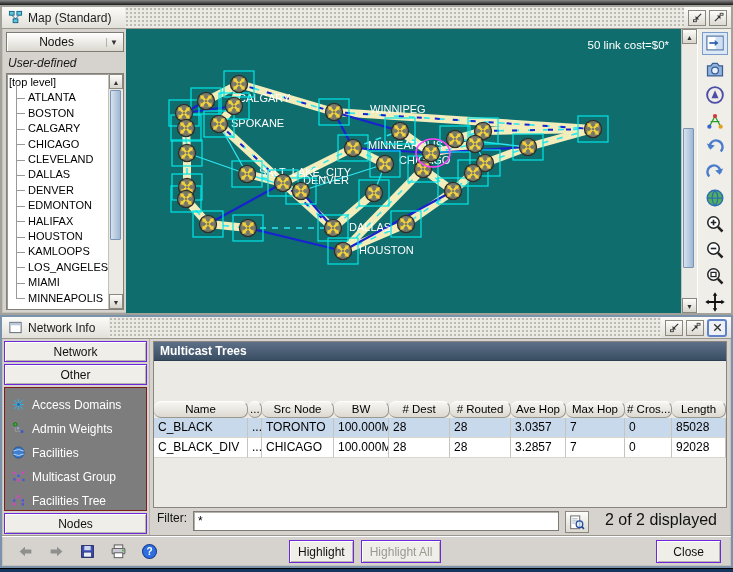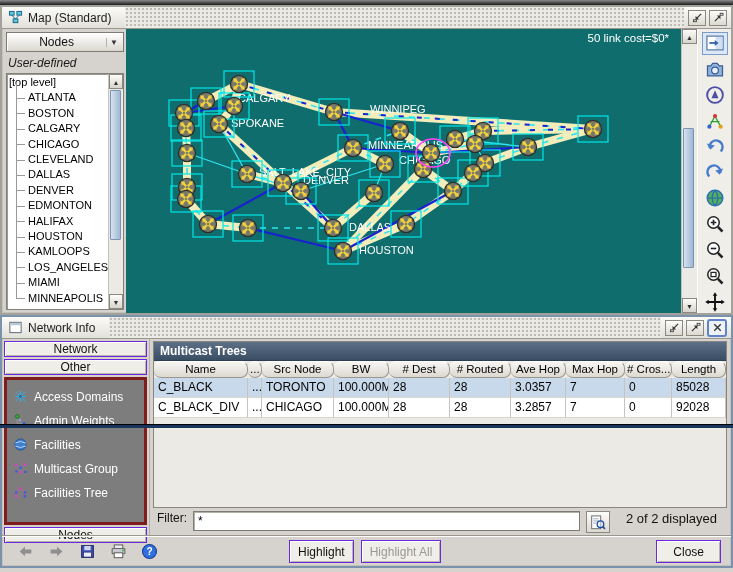--- a/index.html
+++ b/index.html
@@ -1,19 +1,19 @@
 <!DOCTYPE html>
 <html><head>
 <meta charset="utf-8">
 <style>
   * { margin:0; padding:0; box-sizing:border-box; }
   html,body { width:733px; height:572px; overflow:hidden; }
   body { font-family:"Liberation Sans", sans-serif; background:#d6d3ce; position:relative; }
 
-  #screen { position:relative; width:733px; height:428px; background:#7f1d1d; }
+  #screen { position:relative; width:733px; height:572px; background:#7f1d1d; }
   .top-strip { position:absolute; top:0; left:0; width:733px; height:5px;
     background:linear-gradient(#8a8a8a,#1c1c1c); }
   .bottom-strip { position:absolute; bottom:0; left:0; width:733px; height:4px;
     background:#16355f; border-top:1px solid #000; }
 
   
   .frame { position:absolute; left:0; width:733px; background:#d6d3ce;
     border:2px solid #9aa7b5; box-shadow:inset 0 0 0 1px #c5c2bb; }
   .map-frame  { top:5px;  height:310px; border-color:#a2a29a; }
   .info-frame { top:315px; height:253px; border-color:#7b92ac; }
@@ -54,63 +54,63 @@
 
   .vscroll { width:15px; background:#eceae4; border-left:1px solid #c5c2bb; display:flex; flex-direction:column; }
   .sb-btn { height:15px; font-size:7px; color:#333; text-align:center; line-height:15px;
     border:1px solid #8a887f; background:linear-gradient(#fcfcfa,#d8d5cd); }
   .sb-thumb { margin:1px; width:11px; border:1px solid #7a94b4; border-radius:1px;
     background:linear-gradient(90deg,#d7e2ef,#9fb8d4); }
   .sb-track { flex:1; }
   .list-thumb { height:150px; }
 
   .map-canvas { position:relative; width:556px; height:284px; background:#0f6d6d; overflow:hidden; }
-  .map-note { position:absolute; top:3px; right:12px; color:#fff; font-size:11.5px; }
+  .map-note { position:absolute; top:10px; right:12px; color:#fff; font-size:11.5px; }
 
   .canvas-scroll { width:16px; }
   .canvas-thumb { height:140px; margin-top:84px; }
 
   .map-tools { width:34px; background:#efeee9; border-left:1px solid #fff;
     display:flex; flex-direction:column; align-items:center; padding-top:3px; gap:3px; }
   .tbtn { width:26px; height:23px; display:flex; align-items:center; justify-content:center; }
   .tbtn.active { border:1px solid #7a9cc8; background:#dce8f6; }
 
   
   .info-body { display:flex; flex-direction:column; height:227px; }
   .info-middle { flex:1; display:flex; min-height:0; }
   .info-left { width:148px; padding:2px 2px 0 2px; display:flex; flex-direction:column;
     border-right:1px solid #b5b2aa; }
   .btn3d { border:1px solid #6d28d9; background:#efeee9; font-size:12px; color:#111;
     box-shadow:inset 1px 1px 0 #fff, inset -1px -1px 0 #b8b5ae; font-family:inherit; cursor:default; }
   .tabbtn { height:21px; margin-bottom:2px; width:100%; }
   .btn3d.disabled { color:#9b9890; }
-  .cats { flex:1; background:#7d7d7d; border:3px solid #7f1d1d; padding:7px 4px 20px 6px;
+  .cats { flex:1; background:#7d7d7d; border:1px solid #7f1d1d; padding:7px 4px 0 6px;
     display:flex; flex-direction:column; gap:5px; margin-bottom:2px; }
   .cat-item { display:flex; align-items:center; gap:6px; height:19px; }
   .cat-item span.lbl { color:#fff; font-size:12px; }
 
   .info-right { flex:1; display:flex; flex-direction:column; padding:2px 4px 0 3px; min-width:0; }
-  .tbl-wrap { flex:1; border:1px solid #87857d; background:#eceae4; display:flex; flex-direction:column; min-height:0; }
+  .tbl-wrap { flex:1; border:1px solid #87857d; background:#eceae4; display:flex; flex-direction:column; min-height:0;gap:40px; }
   .tbl-title { height:19px; background:linear-gradient(#5d7088,#394d63); color:#fff; font-weight:bold;
     font-size:12px; padding:2px 0 0 6px; border-bottom:1px solid #2e3e52; }
   .trow { display:grid; grid-template-columns:94px 14px 72px 55px 61px 61px 55px 59px 47px 1fr; }
   .trow.head .cell { background:linear-gradient(#f7f6f2,#dcd9d1); text-align:center; font-size:11.5px;
     border-right:1px solid #9a978f; border-bottom:1px solid #9a978f; border-top:1px solid #fff;
     padding:1px 2px 2px; color:#000; overflow:hidden; white-space:nowrap;border-radius:7px; }
   .trow.data .cell { font-size:12px; padding:2px 3px 3px 4px; border-right:1px solid #c6c4bc;
     border-bottom:1px solid #d9d7cf; background:#fff; overflow:hidden; white-space:nowrap; }
   .trow.data.selected .cell { background:#c9d9ec; }
 
   .filter-row { height:28px; display:flex; align-items:flex-start; gap:6px; padding:3px 2px 3px 4px; }
   .filter-row label { font-size:12px; color:#111; }
   .filter-row input { flex:1; height:20px; border:1px solid #7d7b73; box-shadow:inset 1px 1px 0 #b5b2aa;
     font-size:12px; padding:0 4px; font-family:inherit; background:#fff; }
   .findbtn { width:24px; height:22px; border:1px solid #8a887f; background:linear-gradient(#fcfcfa,#dcd9d1);
     display:flex; align-items:center; justify-content:center; padding:0; }
-  .filter-status { font-size:13px; color:#111; padding:0 8px 0 10px; white-space:nowrap; }
+  .filter-status { font-size:16px; color:#111; padding:0 8px 0 10px; white-space:nowrap; }
 
   .bottom-bar { height:30px; border-top:1px solid #fff; box-shadow:0 -1px 0 #9a978f; position:relative;
     display:flex; align-items:center; }
   .nav-tools { display:flex; align-items:center; gap:9px; padding-left:12px; }
   .nav-tools .tbtn { width:22px; height:22px; }
   .center-btns { position:absolute; left:287px; display:flex; gap:7px; }
   .center-btns .btn3d { height:23px; padding:0 8px;text-align:right; }
   .close-btn { position:absolute; right:10px; height:23px; padding:0 16px; }
 
   svg text { font-family:"Liberation Sans", sans-serif; }

